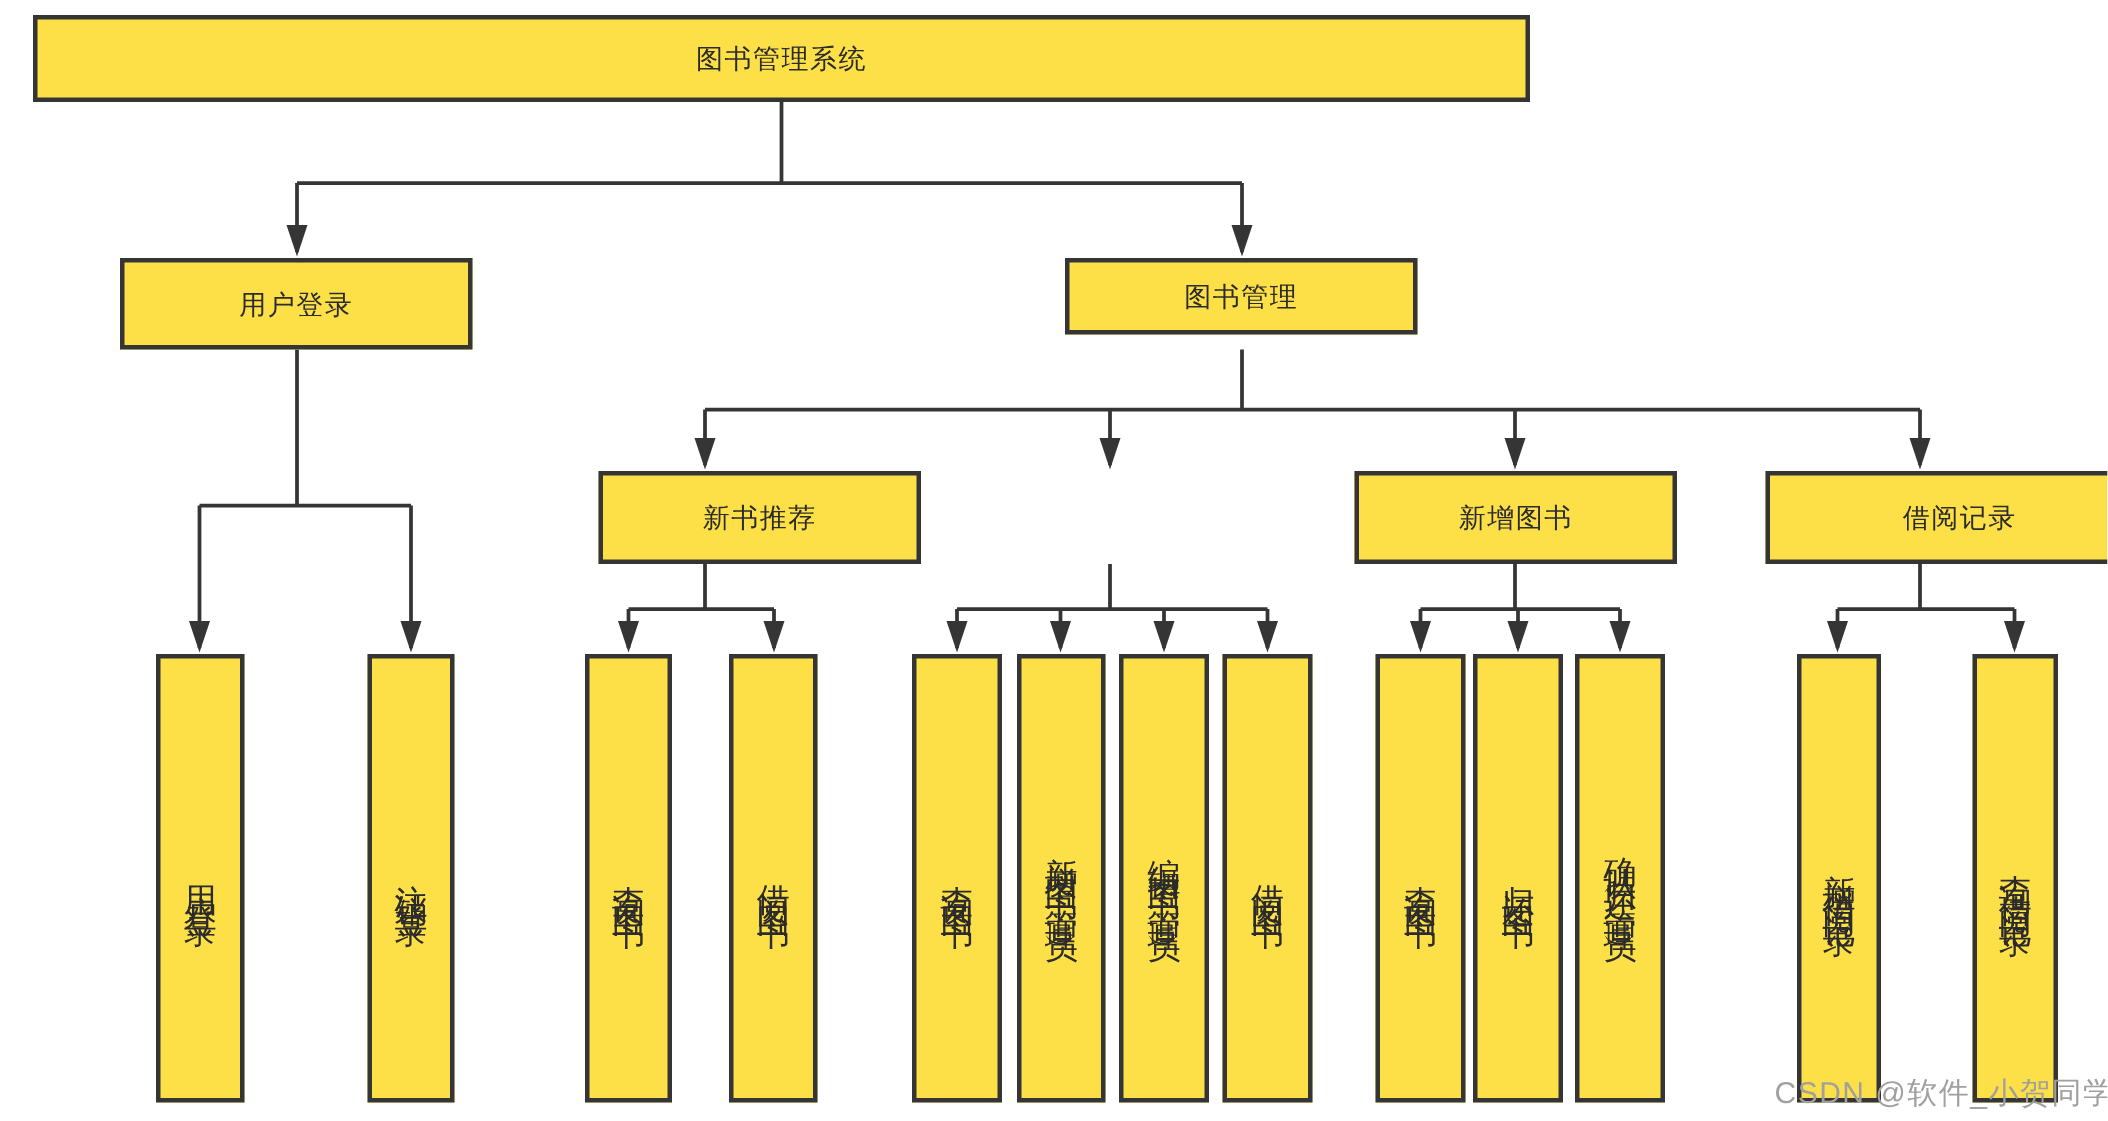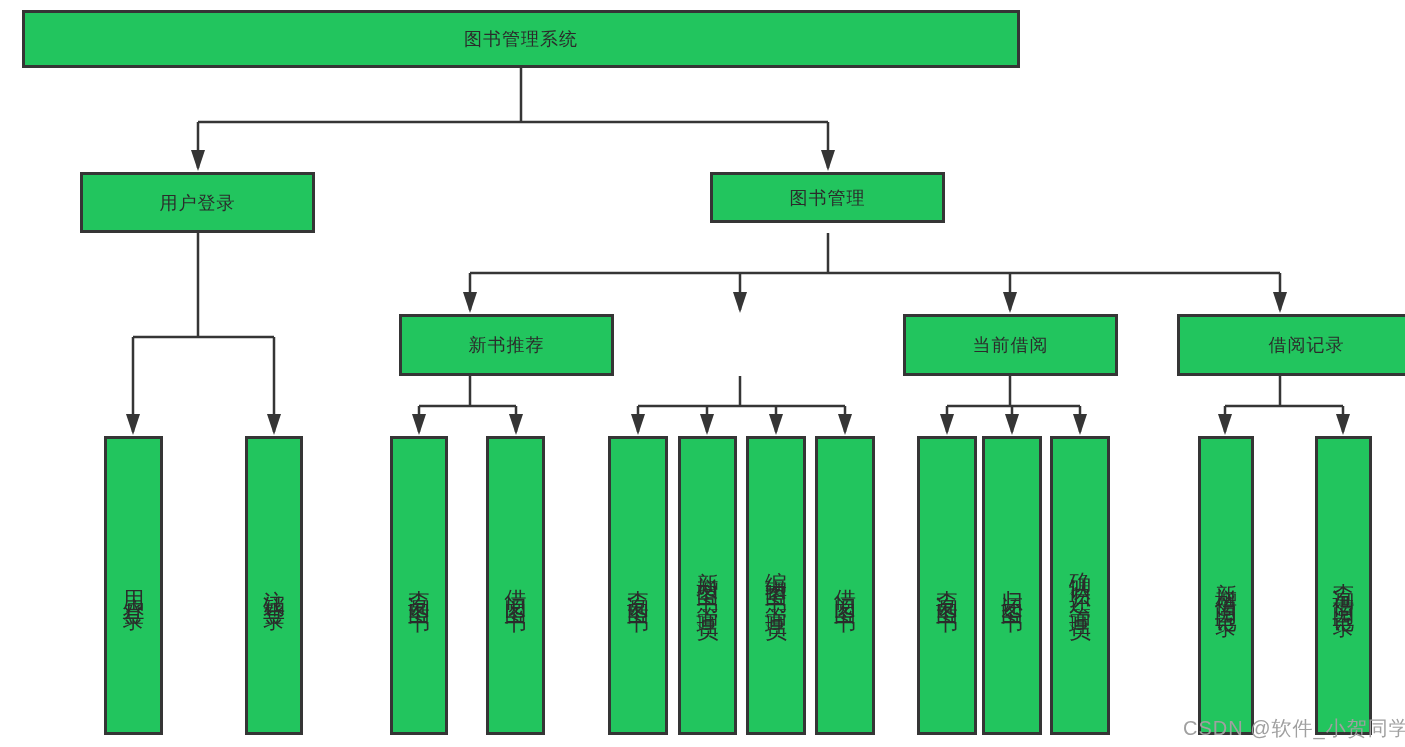--- a/index.html
+++ b/index.html
@@ -6,21 +6,21 @@
   .canvas {
     position:relative;
     width:1405px; height:747px;
     background:#ffffff;
     overflow:hidden;
     font-family:"Liberation Sans", sans-serif;
   }
   .connectors { position:absolute; left:0; top:0; }
   .node {
     position:absolute;
-    background:#22c55e;
+    background:#fde047;
     border:3px solid #353535;
     box-sizing:border-box;
     display:flex;
     align-items:center;
     justify-content:center;
     color:#2b2b2b;
     text-align:center;
   }
   .h-node { font-size:18px; letter-spacing:1px; }
   .v-node {
@@ -75,21 +75,21 @@
       <polygon points="1336,414 1350,414 1343,435"></polygon>
     </g>
   </svg>
 
   <div class="node h-node" style="left:22px; top:10px; width:998px; height:58px;">图书管理系统</div>
 
   <div class="node h-node" style="left:80px; top:172px; width:235px; height:61px;">用户登录</div>
   <div class="node h-node" style="left:710px; top:172px; width:235px; height:51px;">图书管理</div>
 
   <div class="node h-node" style="left:363px; top:314px; width:215px; height:62px;margin-left:36px;">新书推荐</div>
-  <div class="node h-node" style="left:903px; top:314px; width:215px; height:62px;">当前借阅</div>
+  <div class="node h-node" style="left:903px; top:314px; width:215px; height:62px;">新增图书</div>
   <div class="node h-node" style="left:1177px; top:314px; width:259px; height:62px;">借阅记录</div>
 
   <div class="node v-node" style="left:104px; top:436px; width:59px; height:299px;">用户登录</div>
   <div class="node v-node" style="left:245px; top:436px; width:58px; height:299px;">注销登录</div>
 
   <div class="node v-node" style="left:390px; top:436px; width:58px; height:299px;">查询图书</div>
   <div class="node v-node" style="left:486px; top:436px; width:59px; height:299px;">借阅图书</div>
 
   <div class="node v-node" style="left:608px; top:436px; width:60px; height:299px;">查询图书</div>
   <div class="node v-node" style="left:678px; top:436px; width:59px; height:299px;">新增图书（管理员）</div>

